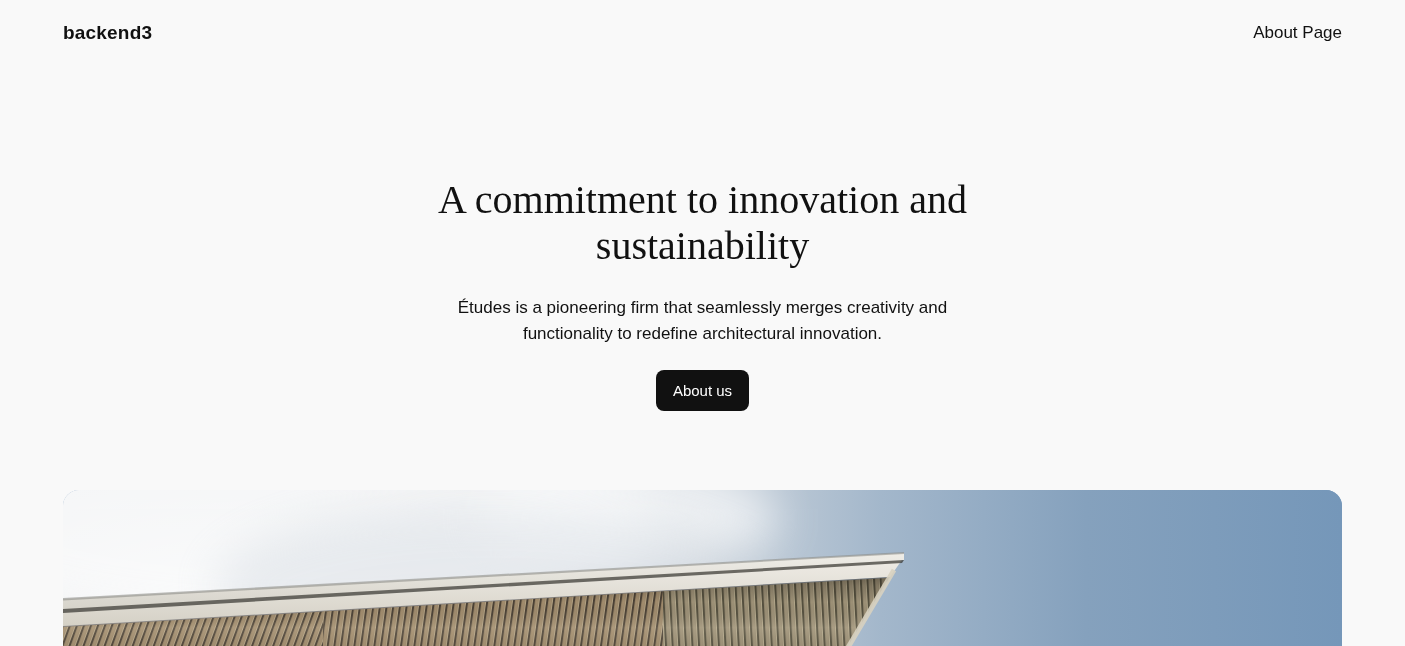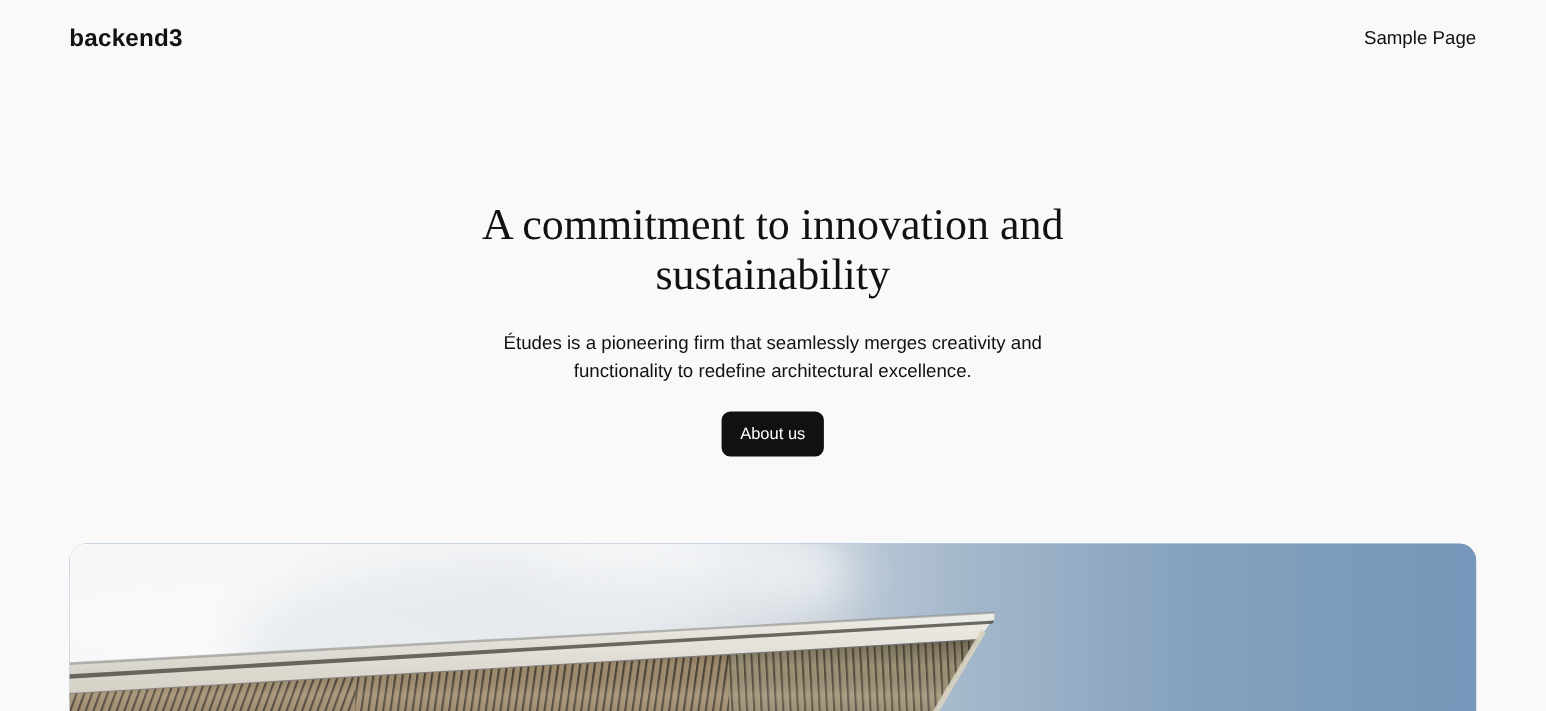--- a/index.html
+++ b/index.html
@@ -23,21 +23,21 @@
     margin:0 auto;
   }
   
   .site-header{
     display:flex;
     align-items:center;
     justify-content:space-between;
     padding:22px 63px 0 63px;
   }
   .site-logo{
-    font-size:22px;
+    font-size:19px;
     font-weight:700;
     letter-spacing:0.2px;
     color:var(--text);
     text-decoration:none;
     cursor:pointer;
   }
   .site-nav a{
     font-size:17px;
     font-weight:400;
     color:var(--text);
@@ -90,28 +90,28 @@
   .hero-figure svg{display:block;width:100%;height:400px;}
 </style>
 </head>
 <body>
 
 <div class="page">
 
   <header class="site-header">
     <a class="site-logo">backend3</a>
     <nav class="site-nav">
-      <a>Sample Page</a>
+      <a>About Page</a>
     </nav>
   </header>
 
   <main>
     <section class="hero">
       <h1>A commitment to innovation and sustainability</h1>
-      <p>Études is a pioneering firm that seamlessly merges creativity and functionality to redefine architectural excellence.</p>
+      <p>Études is a pioneering firm that seamlessly merges creativity and functionality to redefine architectural innovation.</p>
       <div class="cta-row">
         <button class="btn-dark">About us</button>
       </div>
     </section>
 
     <figure class="hero-figure">
 
       <svg viewBox="0 0 1279 400" preserveAspectRatio="none">
         <defs>
           <linearGradient id="skyH" x1="0" y1="0" x2="1" y2="0">

